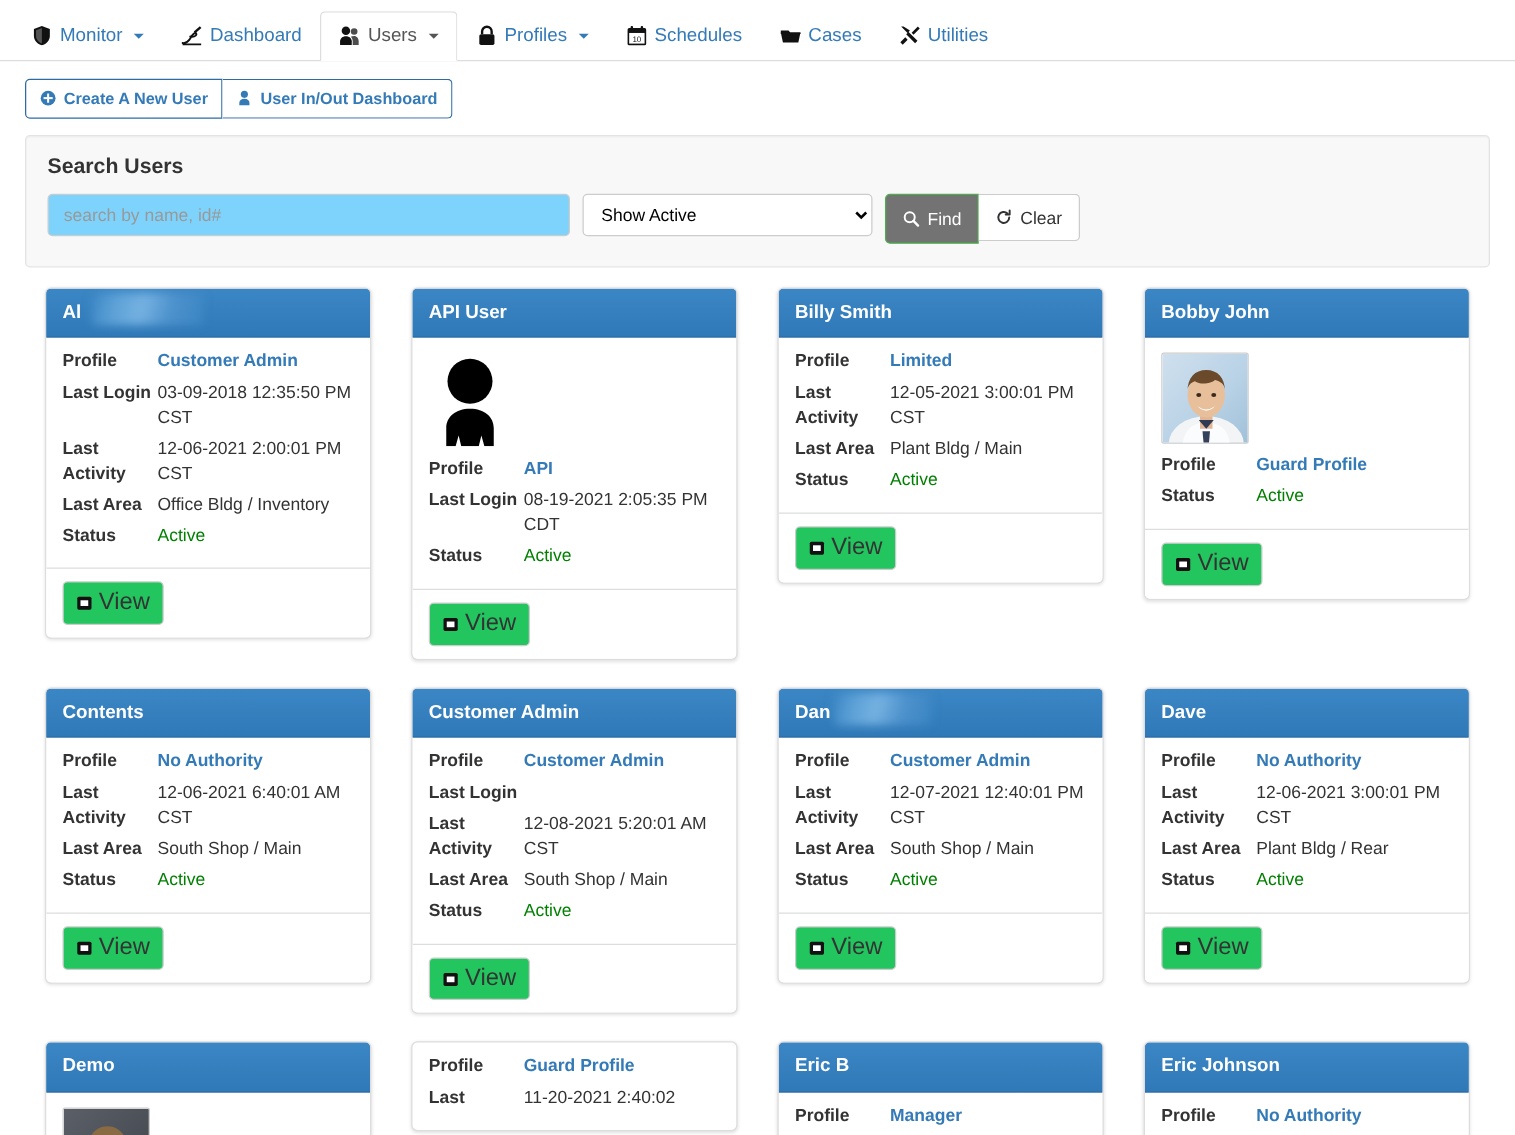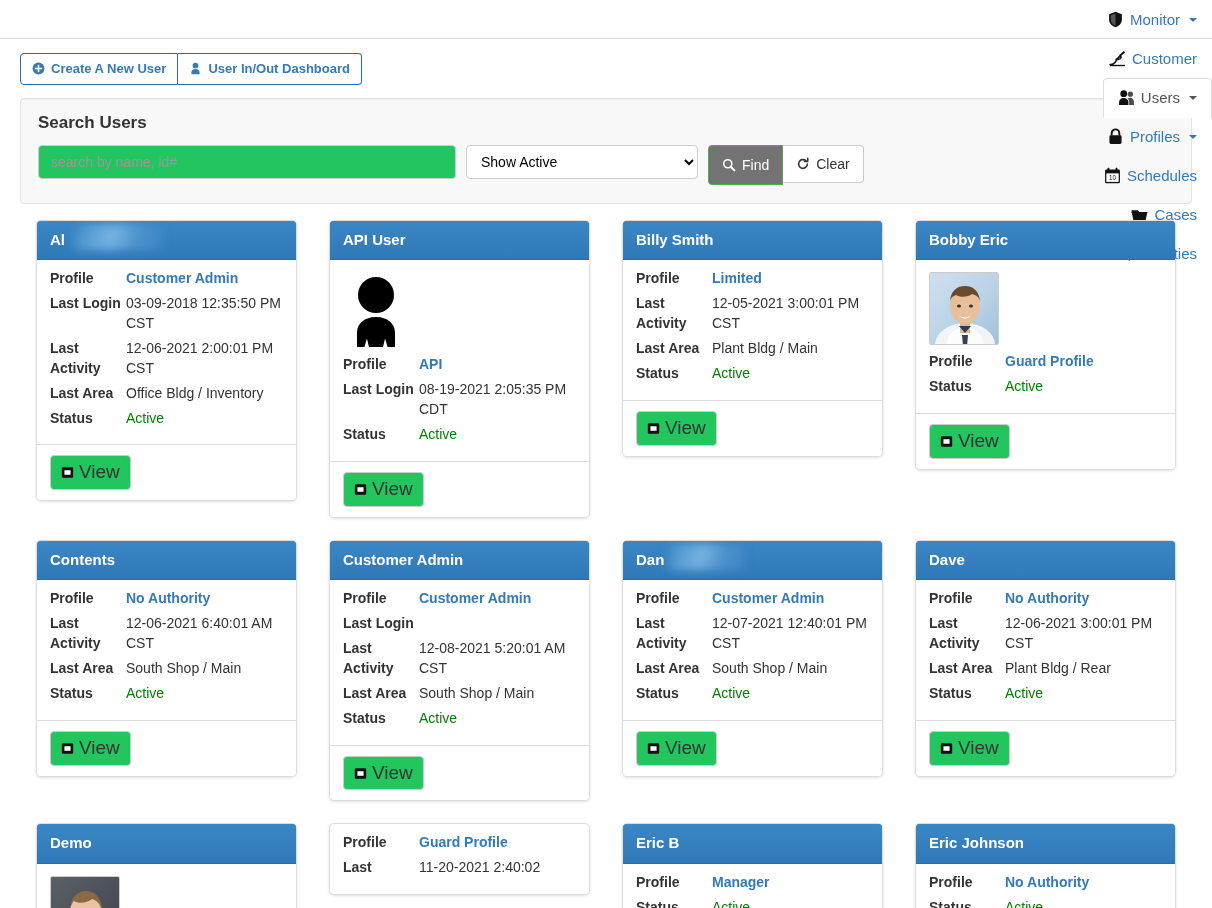--- a/index.html
+++ b/index.html
@@ -9,27 +9,26 @@
     background:#ffffff;
     font-family:"Liberation Sans", sans-serif;
     font-size:14px;
     color:#333;
     overflow:hidden;
   }
 
   
   .navbar {
     position:relative;
-    height:39px;
+    height:49px;
     border-bottom:1px solid #ddd;
     background:#fff;
     padding-left:10px;
     display:flex;
     align-items:flex-end;
-    flex-direction:column;
   }
   .nav-tab {
     display:flex;
     align-items:center;
     gap:6px;
     padding:10px 14px 11px 14px;
     font-size:15px;
     color:#337ab7;
     cursor:pointer;
     text-decoration:none;
@@ -95,21 +94,21 @@
   .search-row { display:flex; align-items:stretch; gap:10px; }
   .search-input {
     width:418px;
     height:34px;
     border:1px solid #ccc;
     border-radius:4px;
     padding:6px 12px;
     font-size:14px;
     font-family:"Liberation Sans", sans-serif;
     color:#555;
-    background:#22c55e;
+    background:#7dd3fc;
   }
   .search-input::placeholder { color:#999; }
   .search-select {
     width:232px;
     height:34px;
     border:1px solid #ccc;
     border-radius:4px;
     padding:6px 10px;
     font-size:14px;
     font-family:"Liberation Sans", sans-serif;
@@ -243,21 +242,21 @@
       <span class="caret"></span>
     </div>
     <div class="nav-tab">
       <span class="ico">
         <svg viewBox="0 0 16 16" width="17" height="17">
           <path d="M1 13.6c2.4.5 3.6-.6 5-2.4C7.5 9.2 8.8 6 10.6 6c1 0 1 1.3.2 2-1 .9-2.6 1-4 .6" fill="none" stroke="#111" stroke-width="1.5" stroke-linecap="round"></path>
           <path d="M9.4 4.9 14 .9l1.2 1.4-4.6 4z" fill="#111"></path>
           <path d="M1 14.6h14" stroke="#111" stroke-width="1.3"></path>
         </svg>
       </span>
-      <span>Customer</span>
+      <span>Dashboard</span>
     </div>
     <div class="nav-tab active">
       <span class="ico">
         <svg viewBox="0 0 16 16" width="17" height="17">
           <circle cx="5.4" cy="4.4" r="3.2" fill="#111"></circle>
           <path d="M5.4 8.4c-2.6 0-4.4 1.7-4.4 3.9V15h8.8v-2.7c0-2.2-1.8-3.9-4.4-3.9z" fill="#111"></path>
           <circle cx="11.6" cy="4.9" r="2.5" fill="#111" opacity=".75"></circle>
           <path d="M11.6 8.2c-1 0-1.9.3-2.5.7.9.9 1.4 2.1 1.4 3.4V15H15v-2.9c0-2-1.5-3.9-3.4-3.9z" fill="#111" opacity=".75"></path>
         </svg>
       </span>
@@ -455,21 +454,21 @@
                 <rect x="1" y="1.6" width="14" height="12.8" rx="1.6" fill="#111"></rect>
                 <rect x="4.2" y="5.2" width="7.6" height="5.6" fill="#fff"></rect>
               </svg>
             </span>
             <span>View</span>
           </button></div>
       </div>
     </div>
     <div class="col">
       <div class="card">
-        <div class="card-header"><span class="name">Bobby Eric</span></div>
+        <div class="card-header"><span class="name">Bobby John</span></div>
         <div class="card-body">
           <div class="avatar-photo"><svg viewBox="0 0 70 73" width="70" height="73" preserveAspectRatio="none">
               <defs>
                 <linearGradient id="bgm" x1="0" y1="0" x2="1" y2="1">
                   <stop offset="0%" stop-color="#cfe0ee"></stop>
                   <stop offset="55%" stop-color="#b9d2e6"></stop>
                   <stop offset="100%" stop-color="#9fc0d8"></stop>
                 </linearGradient>
               </defs>
               <rect width="70" height="73" fill="url(#bgm)"></rect>

